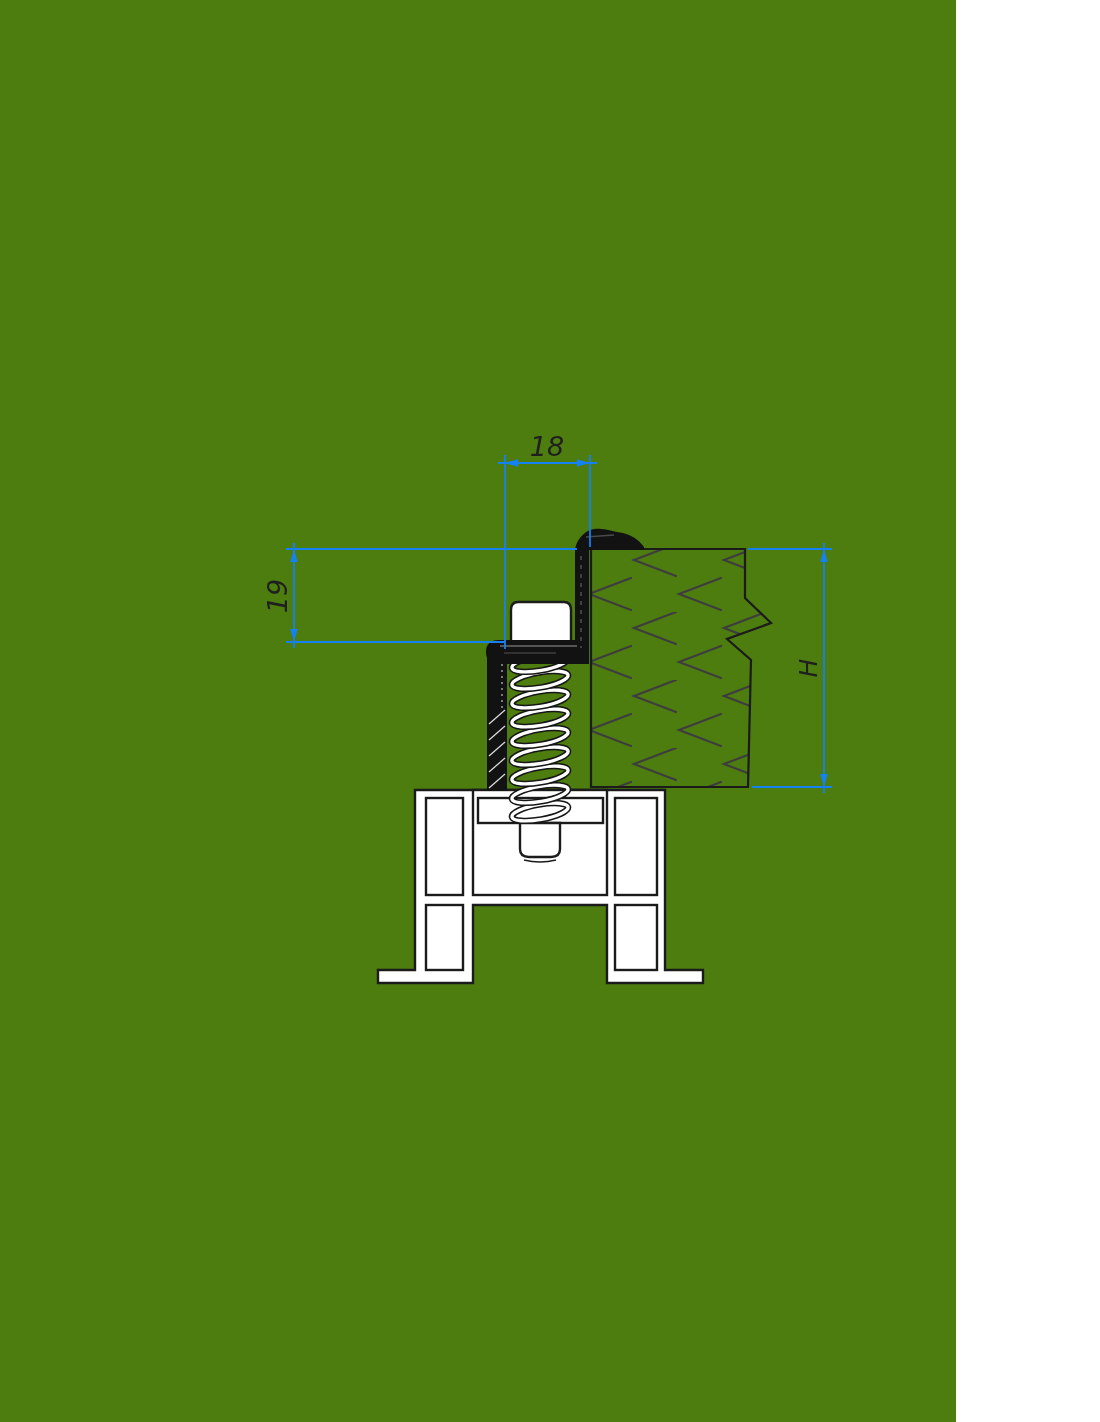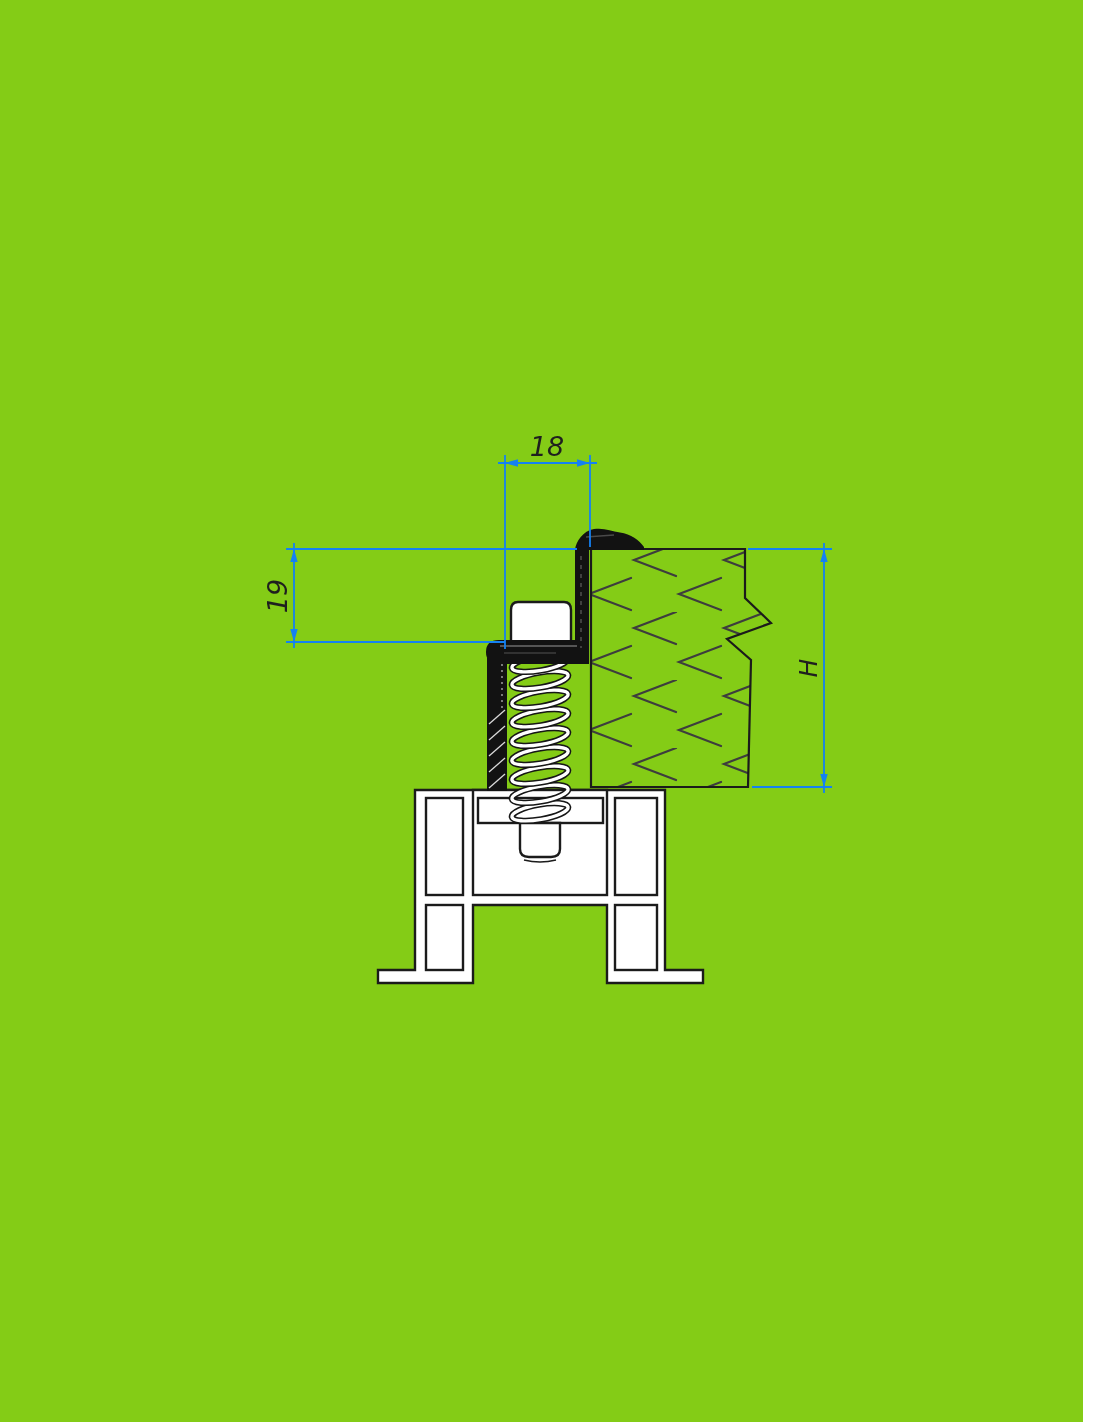--- a/index.html
+++ b/index.html
@@ -1,16 +1,16 @@
 <!DOCTYPE html>
 <html><head>
 <meta charset="utf-8">
 <style>
   html,body{margin:0;padding:0;background:#fff;}
-  .canvas{position:relative;width:1083px;height:1422px;background:#84cc16;overflow:hidden;}
+  .canvas{position:relative;width:956px;height:1422px;background:#4d7c0f;overflow:hidden;}
   svg{display:block;}
   .dim-label{font:italic 27px "DejaVu Sans", sans-serif;fill:#1f1f1f;stroke:none;}
   .dim-label-h{font:italic 25px "DejaVu Sans", sans-serif;fill:#1f1f1f;stroke:none;}
 </style>
 </head>
 <body>
 
 <div class="canvas">
 <svg width="1100" height="1422" viewBox="0 0 1100 1422" xmlns="http://www.w3.org/2000/svg">
   <defs>

